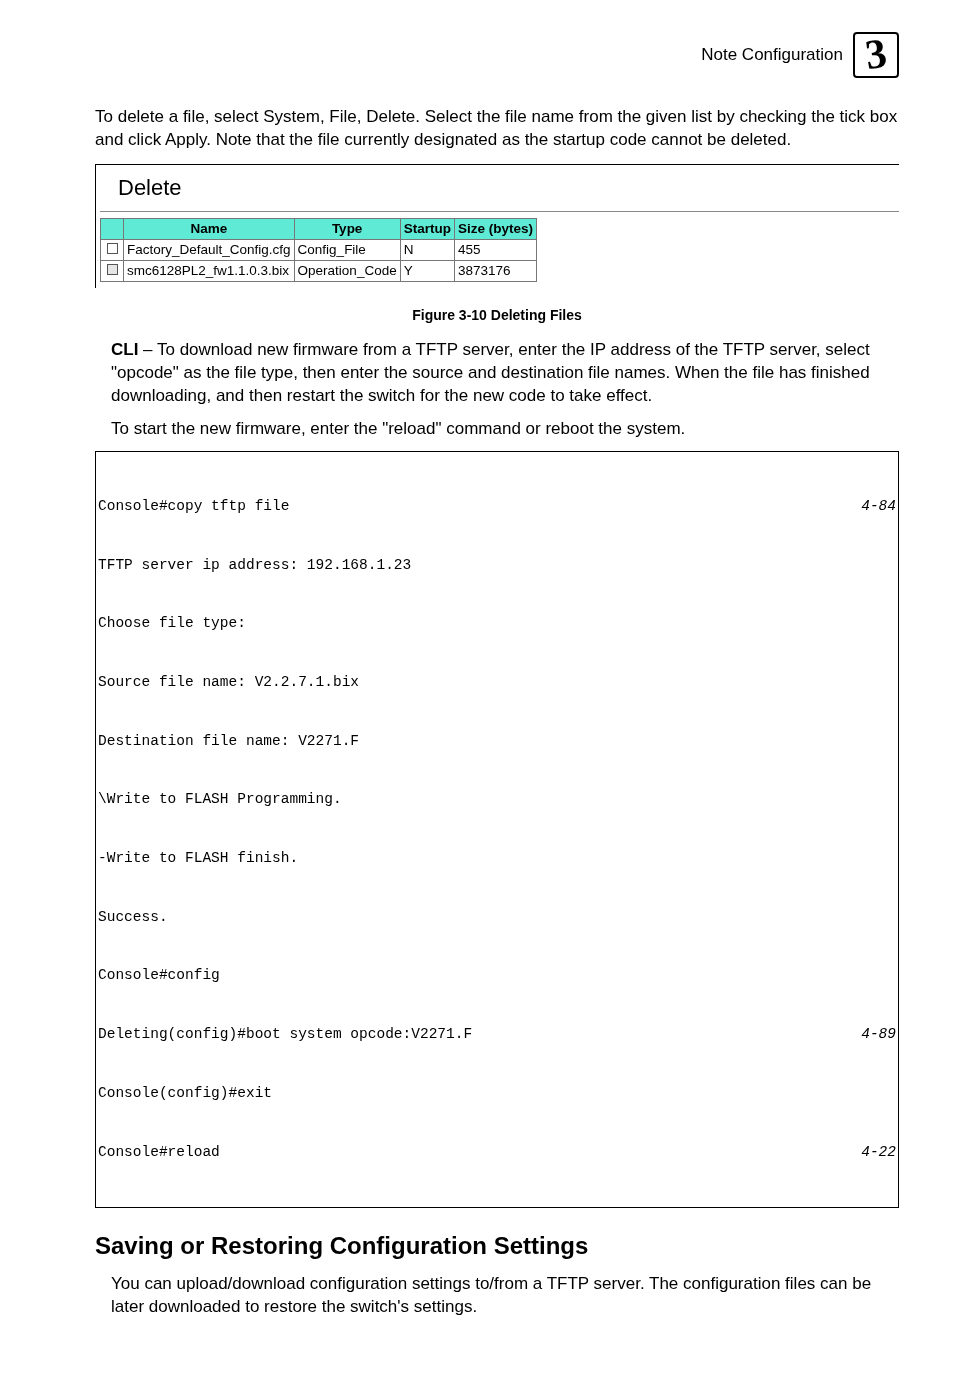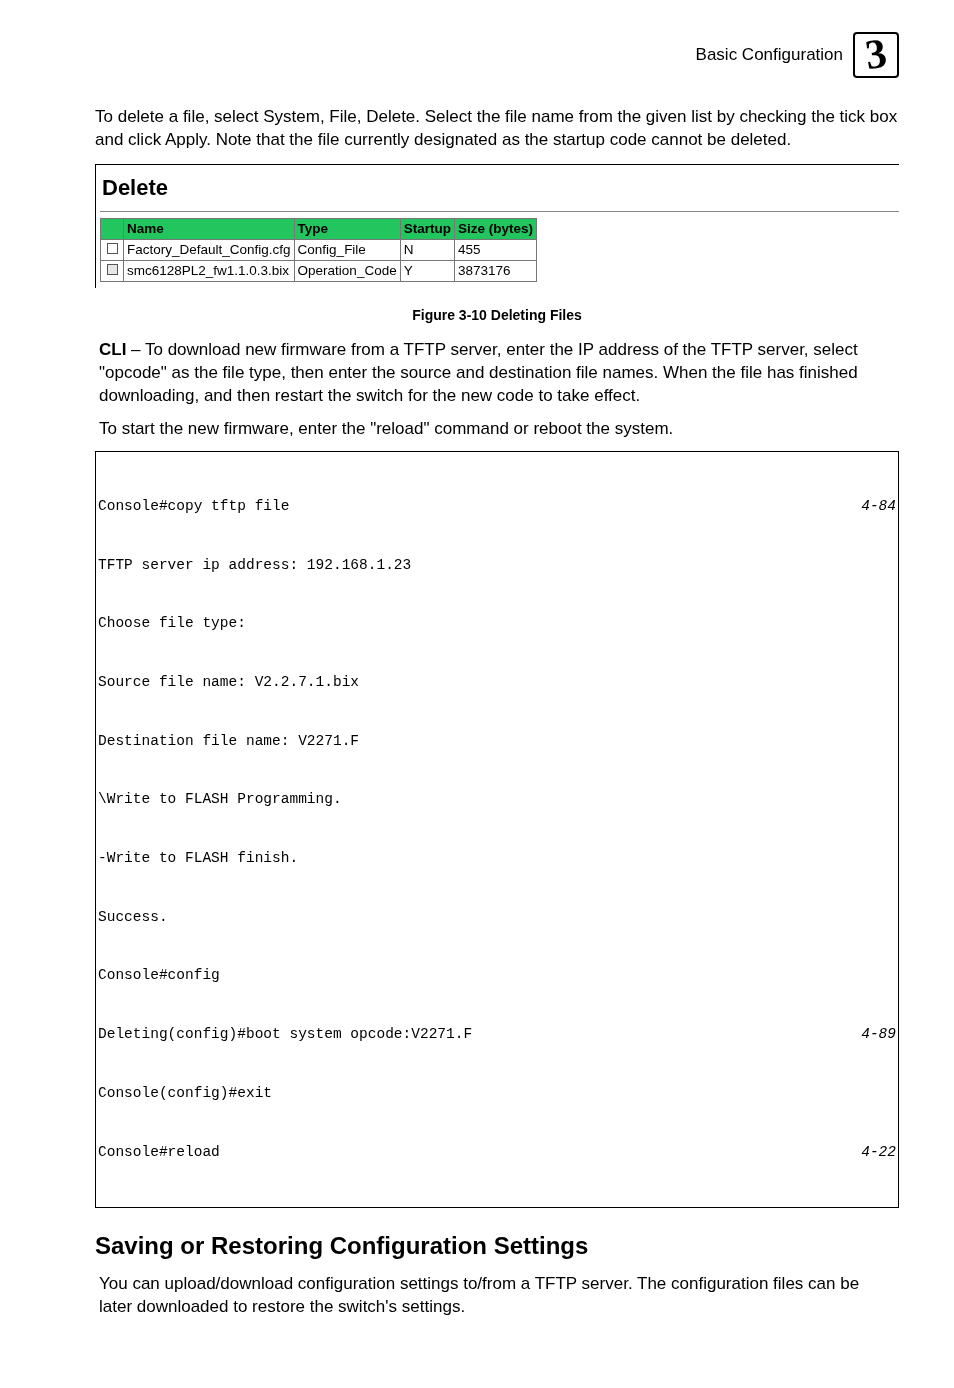--- a/index.html
+++ b/index.html
@@ -47,22 +47,22 @@
   }
   .delete-box {
     border: 1px solid #000;
     border-bottom: none;
     border-right: none;
     padding: 6px 0 6px 4px;
   }
   .delete-label {
     font-family: Arial, sans-serif;
     font-size: 22px;
-    font-weight: bold;
-    margin: 2px 0 8px 2px;
+    font-weight: normal;
+    margin: 2px 0 8px 18px;
   }
   .delete-rule {
     border: none;
     border-top: 1px solid #888;
     margin: 0 0 6px 0;
   }
   table.file-table {
     border-collapse: collapse;
     font-size: 13.5px;
     font-family: Arial, sans-serif;
@@ -70,22 +70,22 @@
   table.file-table th,
   table.file-table td {
     border: 1px solid #777;
     padding: 1px 3px;
     text-align: left;
     vertical-align: middle;
     white-space: nowrap;
   }
   table.file-table th {
     font-weight: bold;
-    text-align: left;
-    background: #22c55e;
+    text-align: center;
+    background: #5eead4;
   }
   table.file-table td.cb-cell {
     text-align: center;
     width: 16px;
   }
   .cb {
     display: inline-block;
     width: 11px;
     height: 11px;
     border: 1px solid #555;
@@ -97,21 +97,21 @@
   }
   .figure-caption {
     text-align: center;
     font-weight: bold;
     font-size: 14px;
     margin: 18px 0 14px 0;
   }
   .para {
     font-size: 17px;
     line-height: 1.35;
-    margin: 10px 4px;
+    margin: 10px 16px;
   }
   .cli-box {
     border: 1px solid #000;
     padding: 6px 2px;
     font-family: "Courier New", monospace;
     font-size: 14.5px;
     line-height: 1.35;
     white-space: pre;
     overflow: hidden;
   }
@@ -129,21 +129,21 @@
     font-weight: bold;
     margin: 22px 0 10px 0;
   }
 </style>
 </head>
 <body>
 
 <div class="page">
 
   <div class="header-row">
-    <div class="header-title">Basic Configuration</div>
+    <div class="header-title">Note Configuration</div>
     <div class="chapter-badge">
       <svg width="42" height="42" viewBox="0 0 42 42">
         <text x="21" y="34" text-anchor="middle" transform="rotate(-8 21 21)">3</text>
       </svg>
     </div>
   </div>
 
   <p class="body-para">To delete a file, select System, File, Delete. Select the file name from the given list by checking the tick box and click Apply. Note that the file currently designated as the startup code cannot be deleted.</p>
 
   <div class="delete-box">

